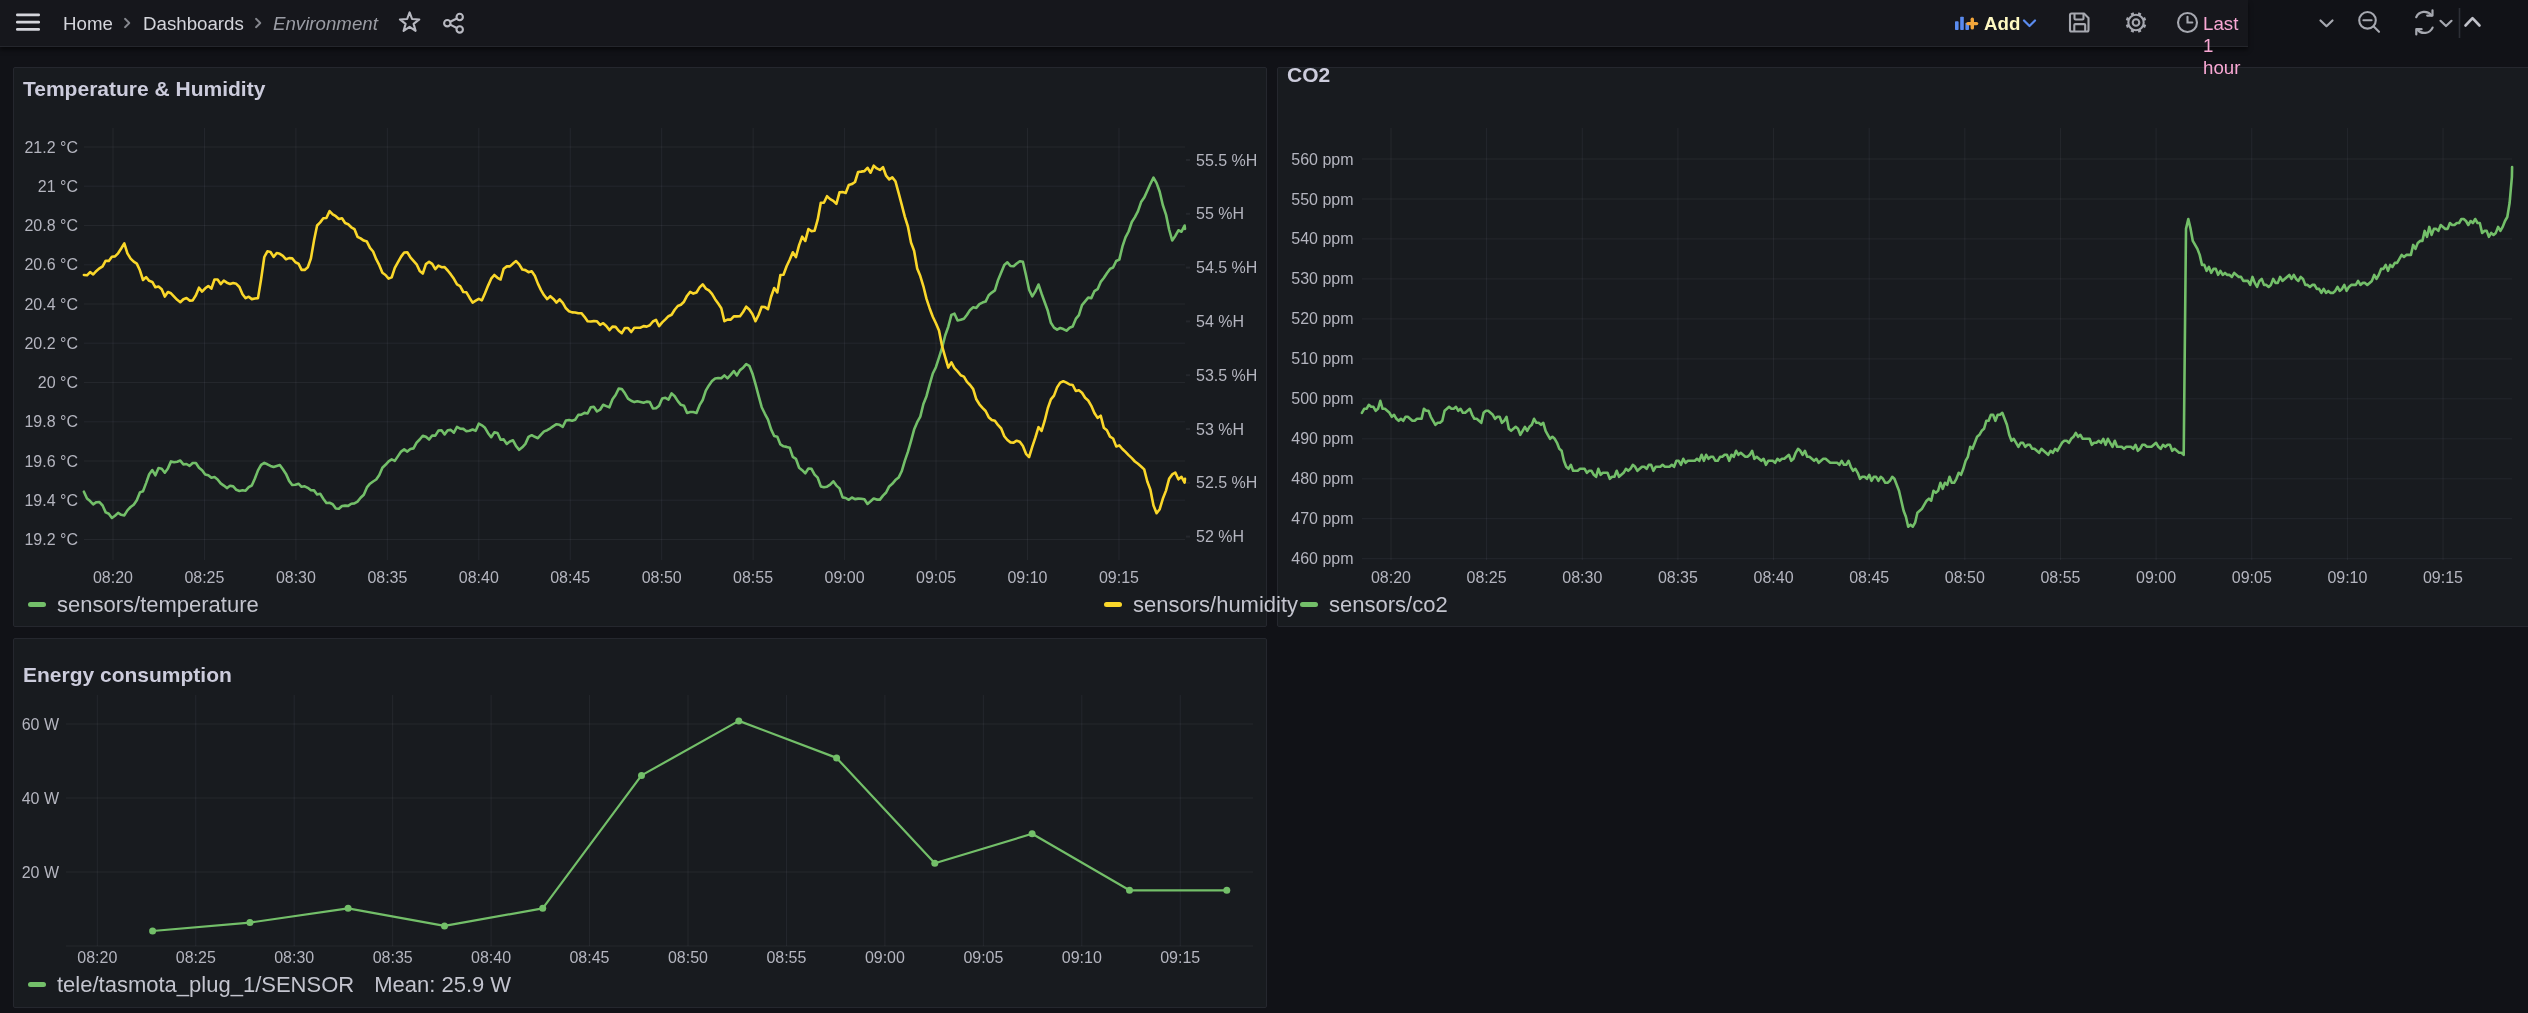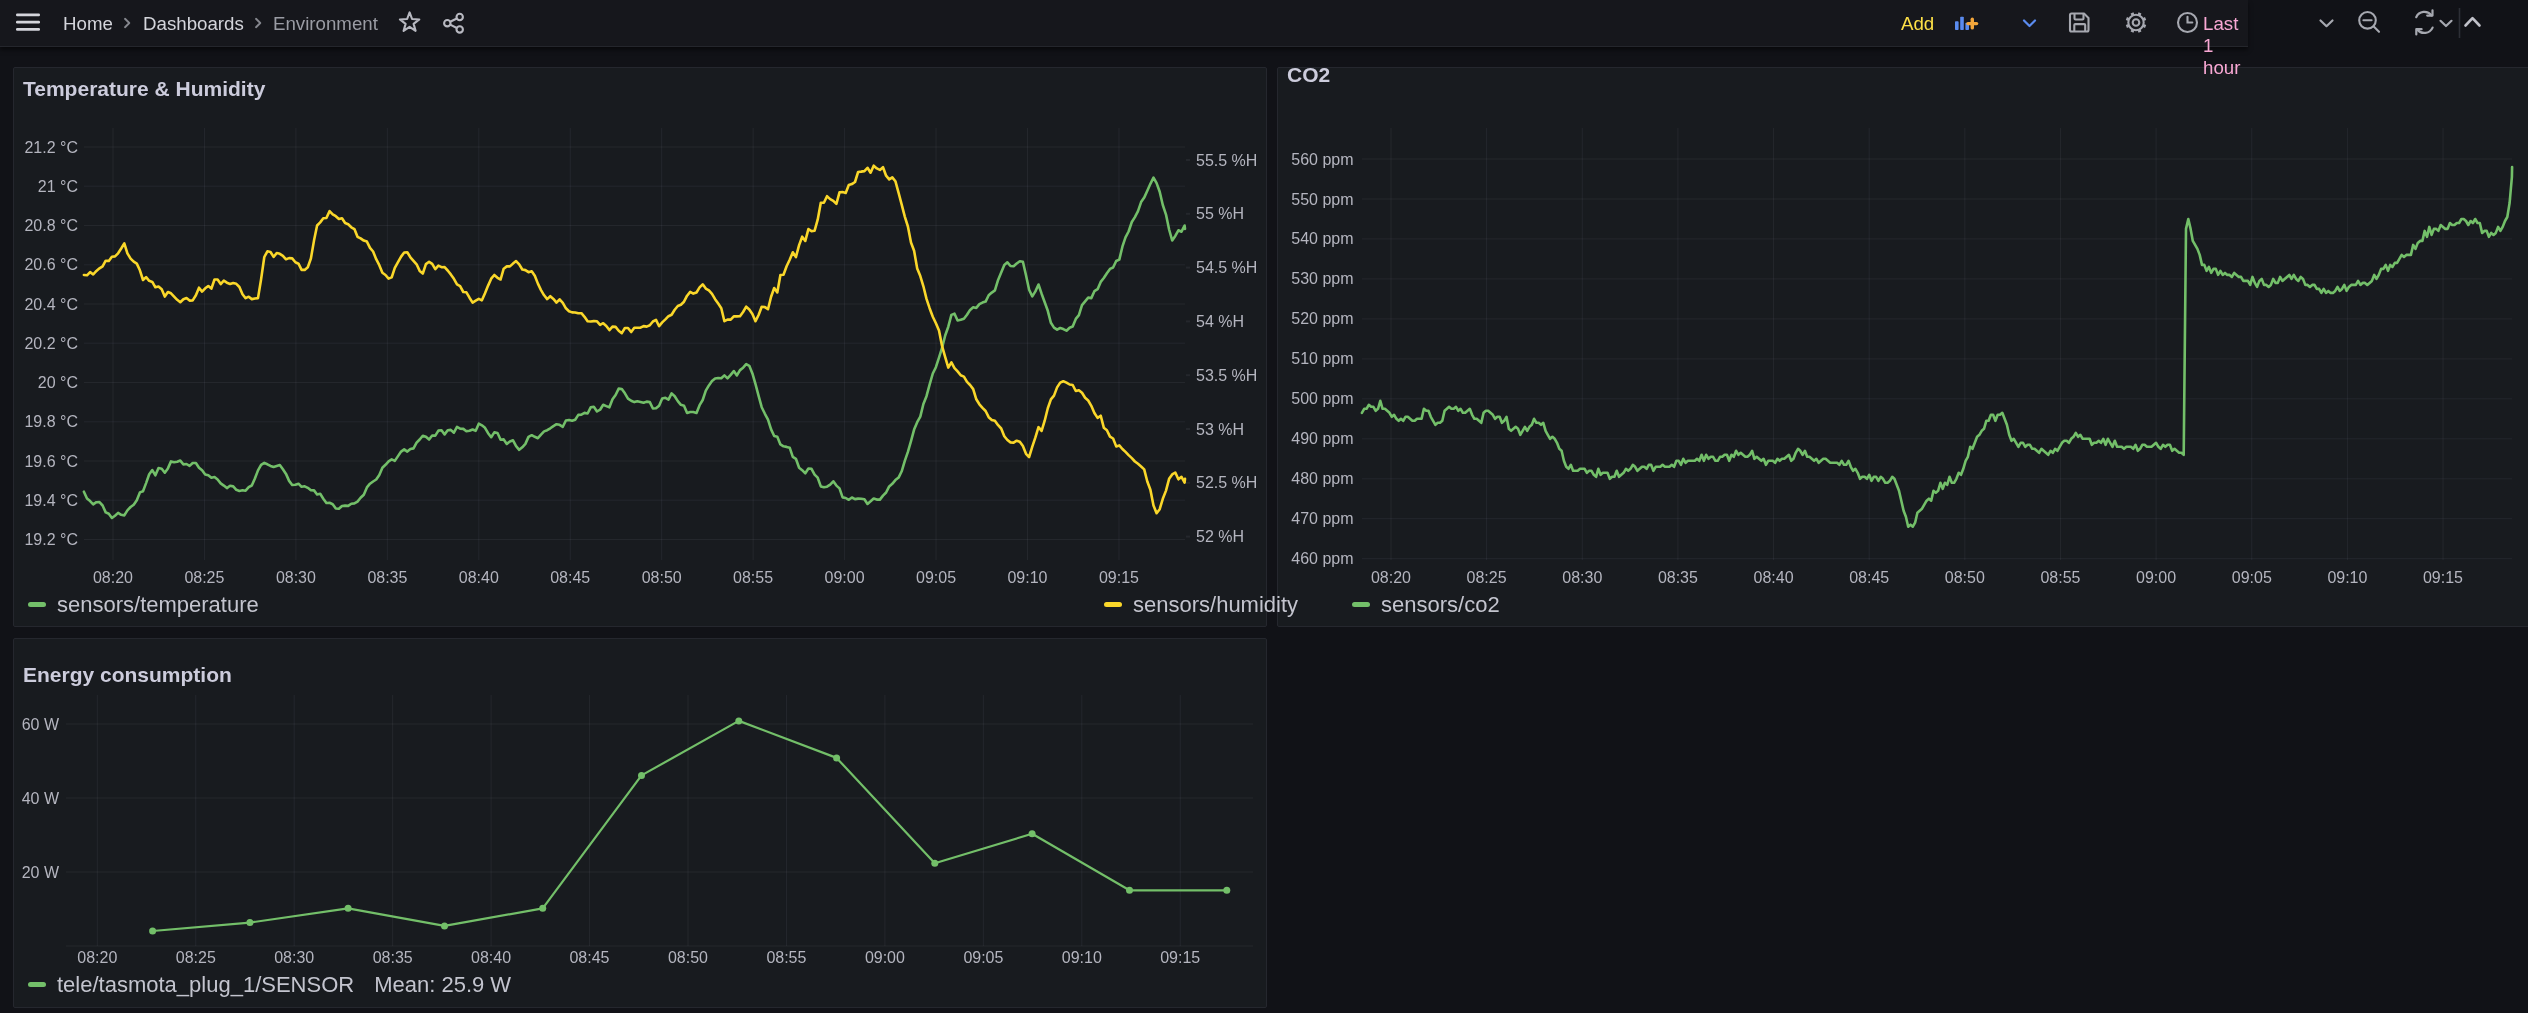--- a/index.html
+++ b/index.html
@@ -180,28 +180,28 @@
     <circle cx="738.8" cy="720.9" r="3.5" fill="#73bf69"></circle>
     <circle cx="836.6" cy="757.9" r="3.5" fill="#73bf69"></circle>
     <circle cx="934.8" cy="863.3" r="3.5" fill="#73bf69"></circle>
     <circle cx="1032.1" cy="833.8" r="3.5" fill="#73bf69"></circle>
     <circle cx="1129.5" cy="890.3" r="3.5" fill="#73bf69"></circle>
     <circle cx="1226.8" cy="890.3" r="3.5" fill="#73bf69"></circle>
 </svg>
 
 <div class="leg" style="left:28px; top:596px; height:17px;"><span class="dash" style="background:#73bf69;"></span>sensors/temperature</div>
 <div class="leg" style="left:1104px; top:596px; height:17px;"><span class="dash" style="background:#fad72a;"></span>sensors/humidity</div>
-<div class="leg" style="left:1352px; top:596px; height:17px;"><span class="dash" style="background:#73bf69;"></span>sensors/co2</div>
+<div class="leg" style="left:1300px; top:596px; height:17px;"><span class="dash" style="background:#73bf69;"></span>sensors/co2</div>
 <div class="leg" style="left:28px; top:976px; height:17px;"><span class="dash" style="background:#73bf69;"></span>tele/tasmota_plug_1/SENSOR<span style="margin-left:20px;">Mean: 25.9 W</span></div>
 
 <div id="nav">
   <div class="crumb" style="left:63px;">Home</div>
   <div class="crumb" style="left:143px;">Dashboards</div>
-  <div class="crumb" style="left:273px; color:#9a9ca4;">Environment</div>
-  <div class="crumb" style="left:1901px; color:#fde047; font-weight:400;">Add</div>
+  <div class="crumb" style="left:273px; color:#9a9ca4;font-style:italic;">Environment</div>
+  <div class="crumb" style="left:1984px; color:#fef9c3; font-weight:700;">Add</div>
   <div class="crumb" style="left:2203px; color:#f9a8d4;">Last 1 hour</div>
 </div>
 
 <svg width="2528" height="47" viewBox="0 0 2528 47" style="position:absolute;left:0;top:0;">
  <g fill="#d4d5db">
   <rect x="16" y="13.6" width="24" height="2.7" rx="1.2"></rect>
   <rect x="16" y="20.8" width="24" height="2.7" rx="1.2"></rect>
   <rect x="16" y="28" width="24" height="2.7" rx="1.2"></rect>
  </g>
  <g stroke="#85878e" stroke-width="1.9" fill="none" stroke-linecap="round" stroke-linejoin="round">

